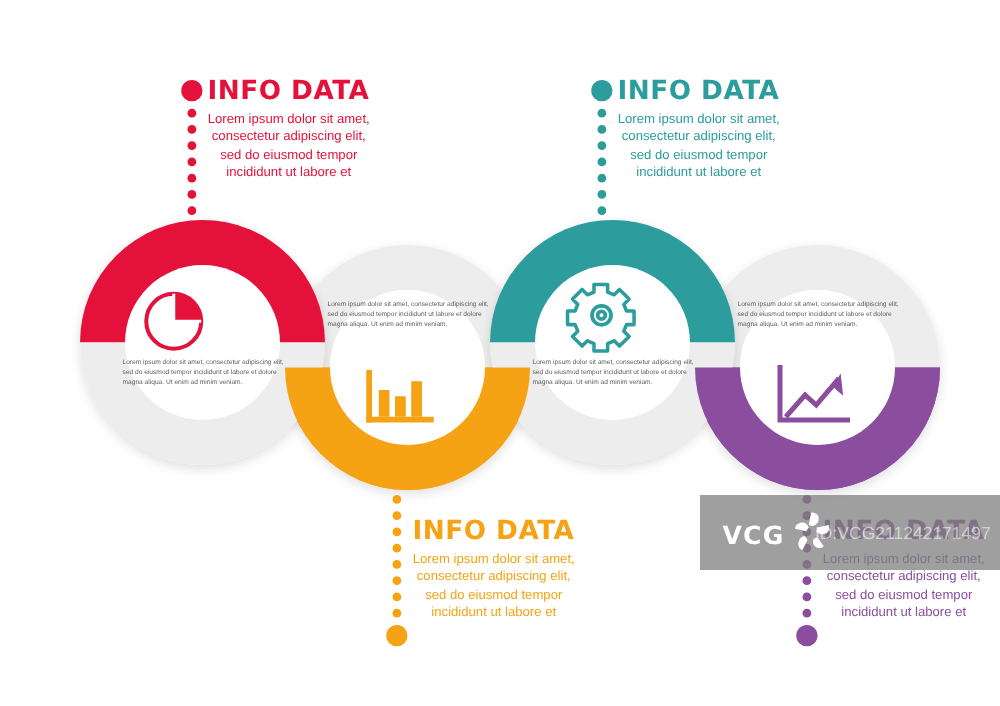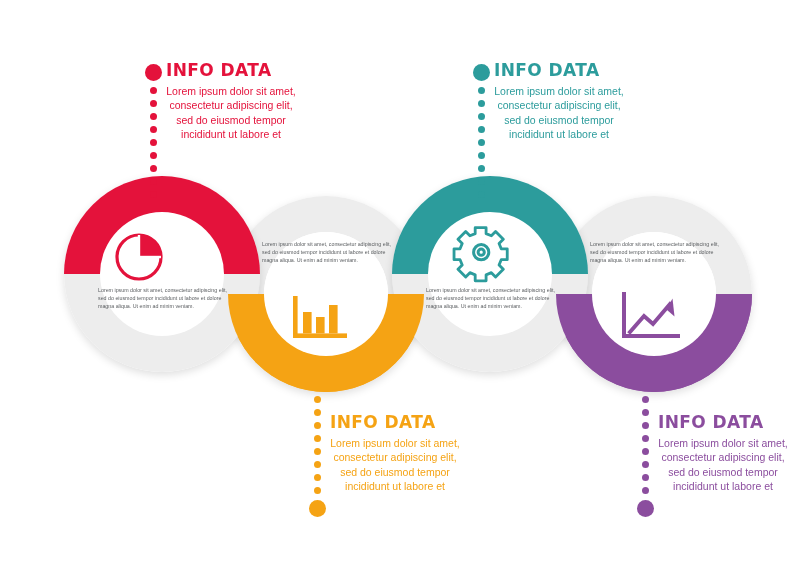--- a/index.html
+++ b/index.html
@@ -19,21 +19,21 @@
   .shadow-soft{box-shadow:0 3px 9px rgba(0,0,0,0.13);}
 
   
   .dots{position:absolute;display:flex;flex-direction:column;align-items:center;}
   .dots .d{border-radius:50%;}
 
   
   .label-block{position:absolute;width:170px;text-align:center;}
   .label-title{
     font-family:"DejaVu Sans", sans-serif;
-    font-weight:bold;font-size:17px;letter-spacing:.4px;
+    font-weight:bold;font-size:21px;letter-spacing:.4px;
     line-height:1;margin:0 0 5px 0;
   }
   .label-body{
     font-size:10.5px;line-height:1.36;margin:0;
     font-family:"Liberation Sans", sans-serif;
   }
 
   
   .inner-text{
     position:absolute;width:132px;color:#5d6063;
@@ -206,14 +206,29 @@
   <div class="label-block" style="left:330px;top:414px;">
     <div class="label-title" style="color:#F5A314;text-align:left;">INFO DATA</div>
     <div class="label-body" style="color:#F5A314;width:130px;">Lorem ipsum dolor sit amet, consectetur adipiscing elit, sed do eiusmod tempor incididunt ut labore et</div>
   </div>
 
   <div class="label-block" style="left:658px;top:414px;">
     <div class="label-title" style="color:#8B4D9E;text-align:left;">INFO DATA</div>
     <div class="label-body" style="color:#8B4D9E;width:130px;">Lorem ipsum dolor sit amet, consectetur adipiscing elit, sed do eiusmod tempor incididunt ut labore et</div>
   </div>
 
+  <div class="wm">
+    <div class="wm-logo">VCG</div>
+    <div class="wm-mark">
+      <svg width="36" height="36" viewBox="0 0 36 36">
+        <g fill="#ffffff">
+          <path d="M17 2 c4 0 6 2 6 5 c0 3 -2 5 -5 6 l-3 -1 z"></path>
+          <path d="M31 12 c1 3 0 6 -3 7 c-3 1 -5 0 -7 -2 l1 -3 z"></path>
+          <path d="M27 29 c-2 2 -5 2 -7 0 c-2 -2 -2 -4 -1 -6 l3 -1 z"></path>
+          <path d="M10 32 c-3 -1 -4 -4 -3 -7 c1 -3 3 -4 5 -4 l2 3 z"></path>
+          <path d="M4 15 c0 -3 3 -5 6 -5 c3 0 4 2 5 4 l-2 3 z"></path>
+        </g>
+      </svg>
+    </div>
+    <div class="wm-id">ID:VCG211242171497</div>
+  </div>
 
 </div>
 
 </body></html>

